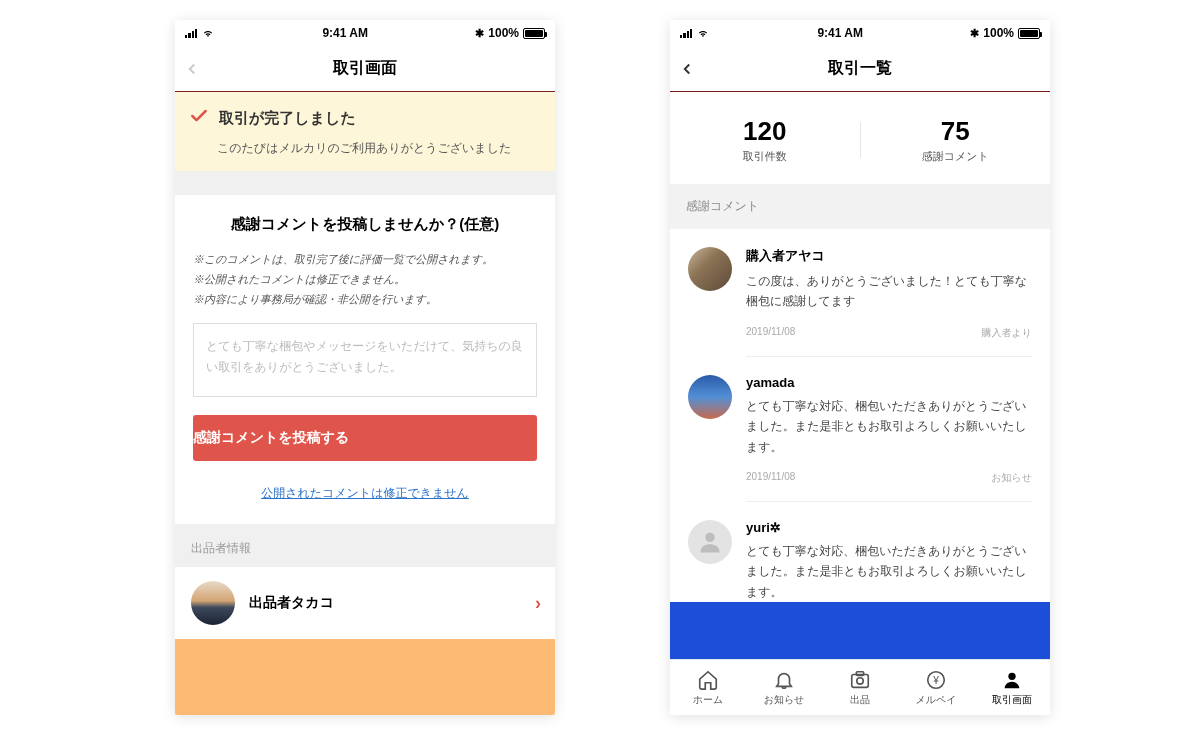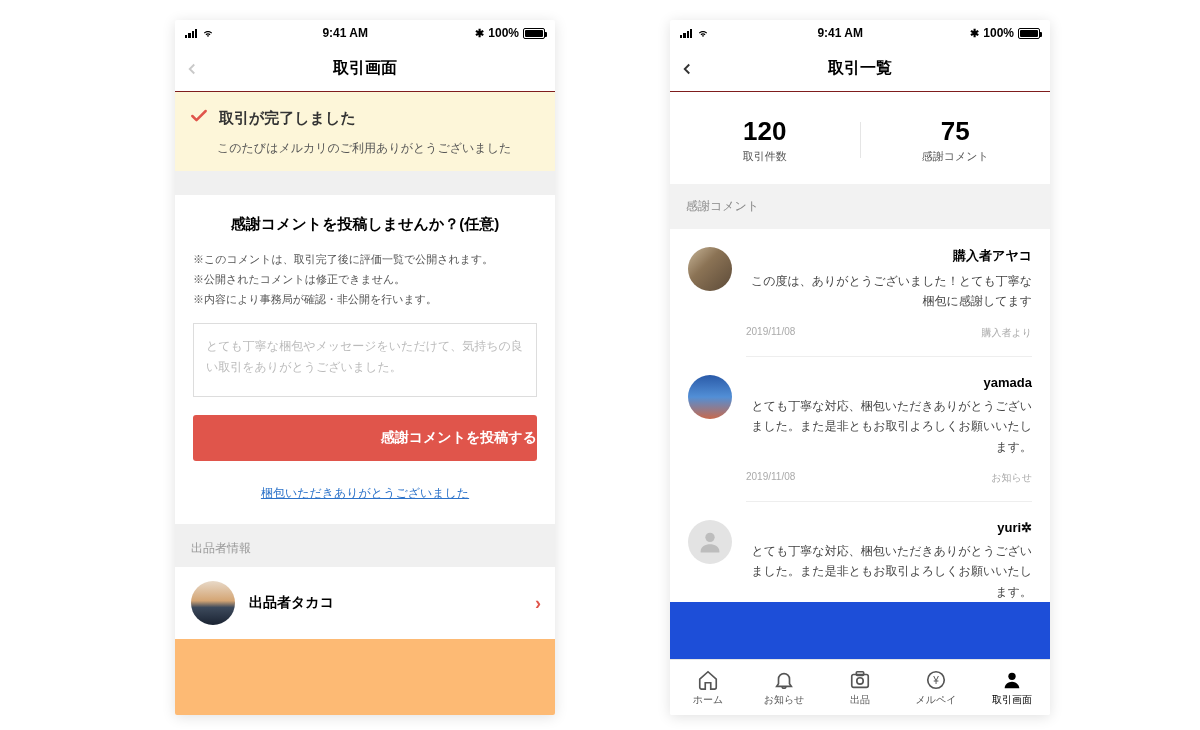--- a/index.html
+++ b/index.html
@@ -76,37 +76,37 @@
   .done-row{display:flex;align-items:center;gap:10px;}
   .check{color:#e0554b;}
   .done-title{font-size:15px;font-weight:700;color:#333;}
   .done-sub{font-size:12px;color:#555;margin-top:10px;margin-left:28px;}
 
   .spacer{height:24px;background:#f0f0f0;}
 
   .card{background:#fff;padding:20px 18px 22px;}
   .card h3{font-size:15px;font-weight:700;text-align:center;margin-bottom:16px;}
   .notes{font-size:11px;color:#555;line-height:1.8;}
-  .notes p{margin:0;}
+  .notes p{margin:0;font-style:italic;}
   .textbox{
     margin-top:14px;
     border:1px solid #ddd;
     padding:12px;
     font-size:12px;
     color:#bbb;
     line-height:1.7;
     min-height:74px;
   }
   .primary-btn{
     margin-top:18px;
     background:#e0554b;
     color:#fff;
     font-size:14px;
     font-weight:700;
-    text-align:right;
+    text-align:left;
     padding:14px 0;
     border-radius:3px;
     cursor:pointer;
   }
   .linkrow{
     text-align:center;
     margin-top:22px;
   }
   .linkrow a{
     color:#2b72c9;
@@ -127,21 +127,21 @@
   
   .stats{display:flex;padding:24px 0 20px;background:#fff;}
   .stat{flex:1;text-align:center;}
   .stat-num{font-size:26px;font-weight:700;}
   .stat-lbl{font-size:11px;color:#555;margin-top:2px;}
   .stat-sep{width:1px;background:#e5e5e5;margin:6px 0;}
 
   .section-head{background:#f2f2f2;padding:14px 16px;font-size:12px;color:#888;}
 
   .comments{background:#fff;}
-  .comment{display:flex;gap:14px;padding:18px 18px 0 18px;text-align:right;}
+  .comment{display:flex;gap:14px;padding:18px 18px 0 18px;}
   .comment .avatar{width:44px;height:44px;}
   .av-cat{background:linear-gradient(135deg,#c9b79a 0%,#8b7355 40%,#5c4a38 100%);}
   .av-balloon{background:linear-gradient(180deg,#2a5aa8 0%,#528fd6 50%,#c8694c 100%);}
   .av-gray{background:#e3e3e3;display:flex;align-items:center;justify-content:center;}
   .av-gray svg{width:28px;height:28px;fill:#bdbdbd;}
   .comment-body{flex:1;}
   .comment-name{font-size:13px;font-weight:700;margin-bottom:6px;}
   .comment-text{font-size:12px;color:#444;line-height:1.7;}
   .comment-meta{display:flex;justify-content:space-between;font-size:10px;color:#aaa;margin-top:14px;padding-bottom:16px;border-bottom:1px solid #eee;}
 
@@ -216,21 +216,21 @@
     <div class="card">
       <h3>感謝コメントを投稿しませんか？(任意)</h3>
       <div class="notes">
         <p>※このコメントは、取引完了後に評価一覧で公開されます。</p>
         <p>※公開されたコメントは修正できません。</p>
         <p>※内容により事務局が確認・非公開を行います。</p>
       </div>
       <div class="textbox">とても丁寧な梱包やメッセージをいただけて、気持ちの良い取引をありがとうございました。</div>
       <div class="primary-btn">感謝コメントを投稿する</div>
       <div class="linkrow">
-        <a href="#">梱包いただきありがとうございました</a>
+        <a href="#">公開されたコメントは修正できません</a>
       </div>
     </div>
 
     <div class="section-label">出品者情報</div>
     <div class="seller-row">
       <div class="avatar avatar-sunset"></div>
       <div class="seller-name">出品者タカコ</div>
       <span class="chev">›</span>
     </div>
   </div>

